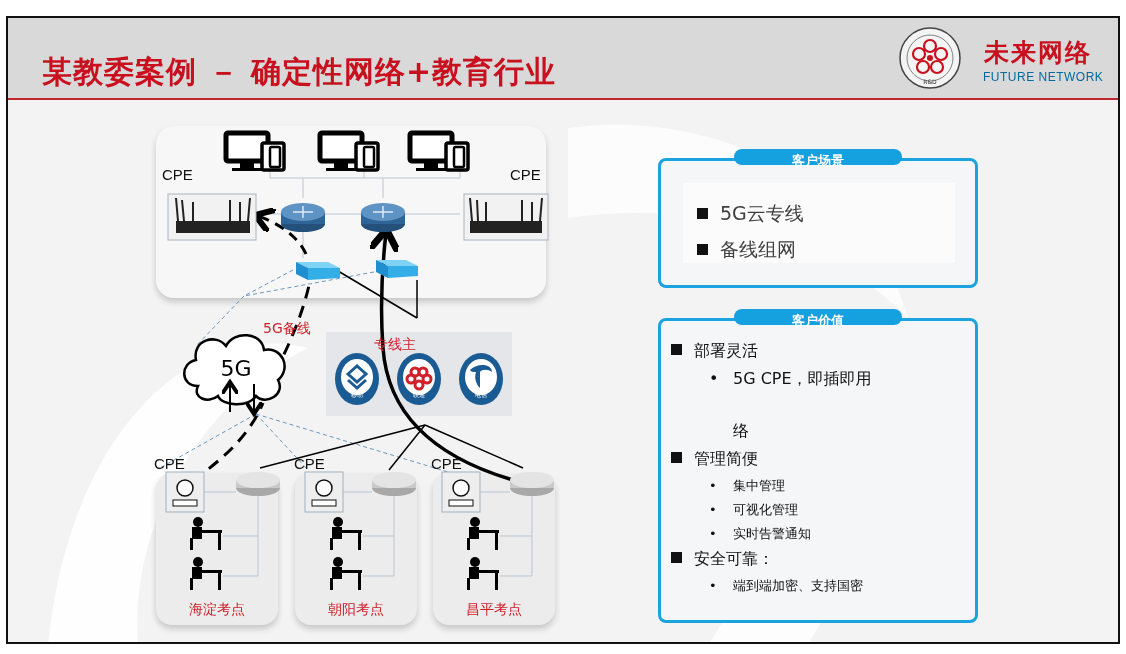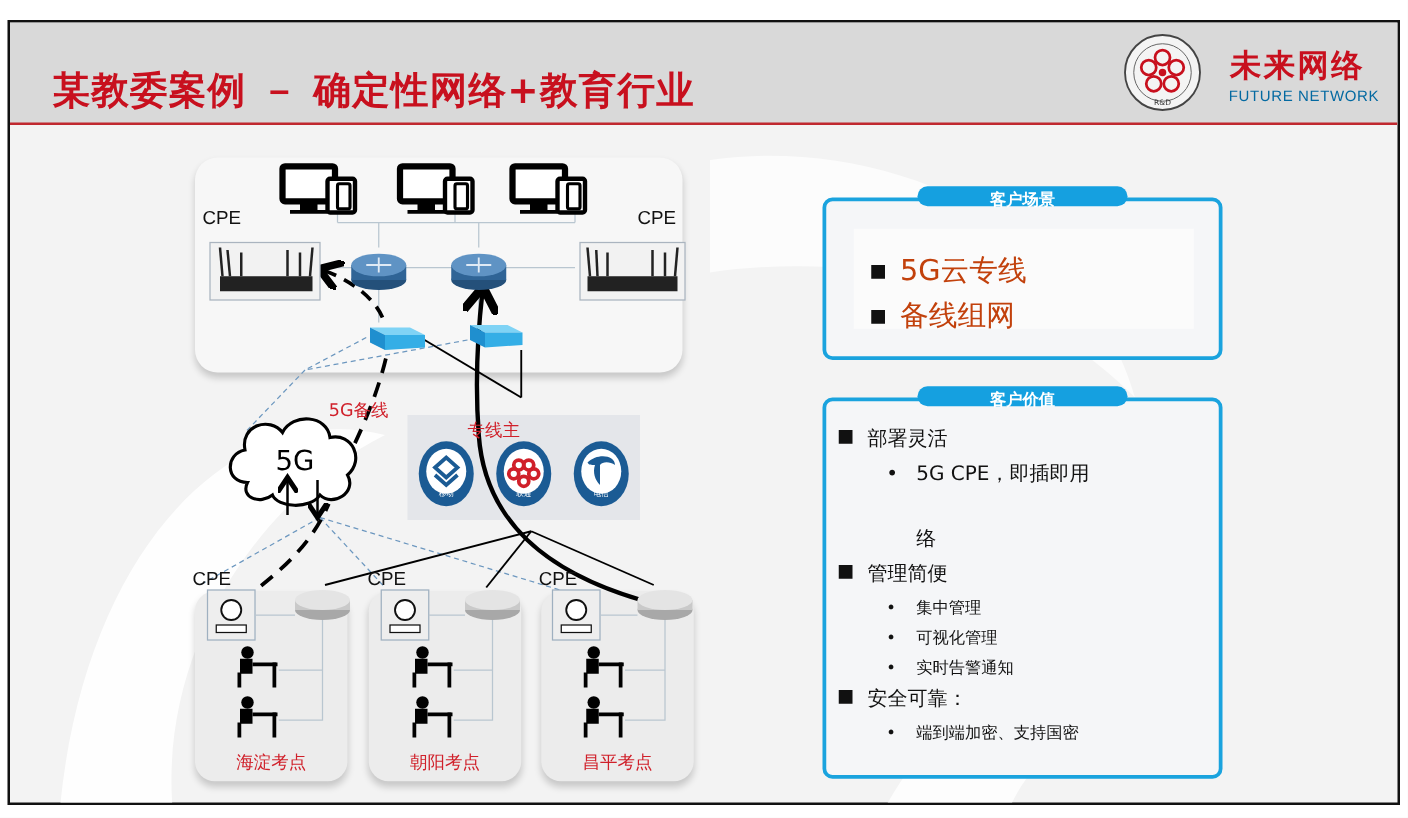--- a/index.html
+++ b/index.html
@@ -67,21 +67,21 @@
   }
   .panel-tab {
     position: absolute; left: 50%; transform: translateX(-50%);
     background: #15a0e0; color: #fff; font-weight: bold; font-size: 13px;
     border-radius: 10px; text-align: center; line-height: 24px; height: 16px;
   }
   .scene-inner {
     position: absolute; left: 22px; top: 22px; width: 272px; height: 80px; background: #fbfbfb;
   }
   .scene-item {
-    position: absolute; left: 36px; font-size: 23px; color: #c2410c; white-space: nowrap;
+    position: absolute; left: 36px; font-size: 19px; color: #404040; white-space: nowrap;
   }
   .sq { display: inline-block; width: 11px; height: 11px; background: #111; margin-right: 12px; vertical-align: 1px; }
   .val-item { position: absolute; white-space: nowrap; color: #111; }
   .lvl1 { left: 10px; font-size: 16px; }
   .lvl2 { left: 48px; font-size: 16px; }
   .lvl2s { left: 48px; font-size: 13px; }
   .dot { display: inline-block; width: 24px; }
 </style>
 </head>
 <body>

